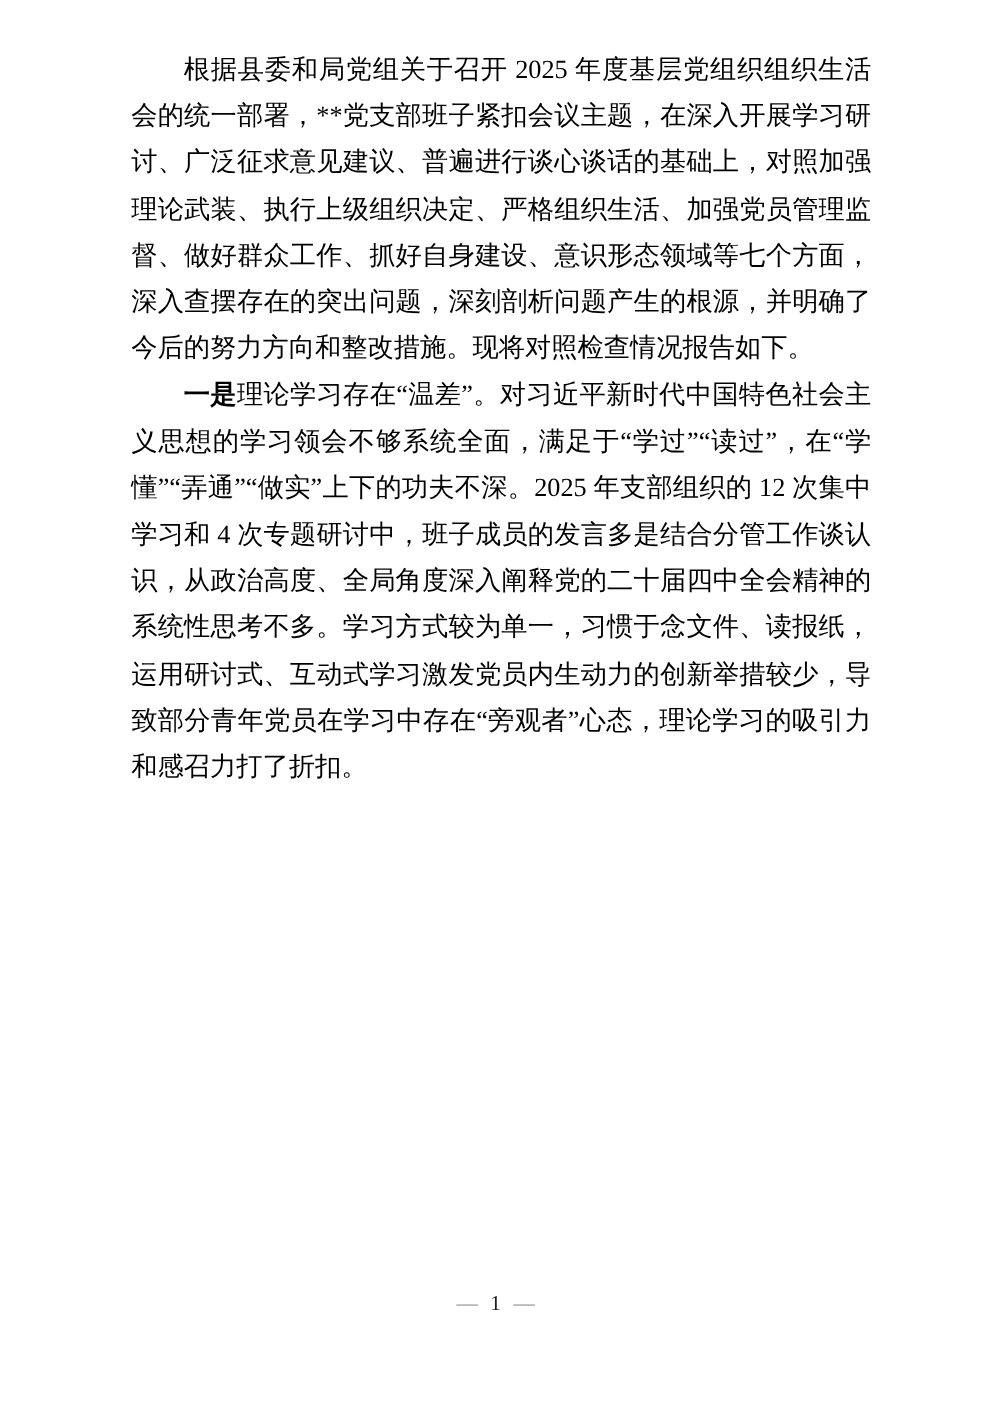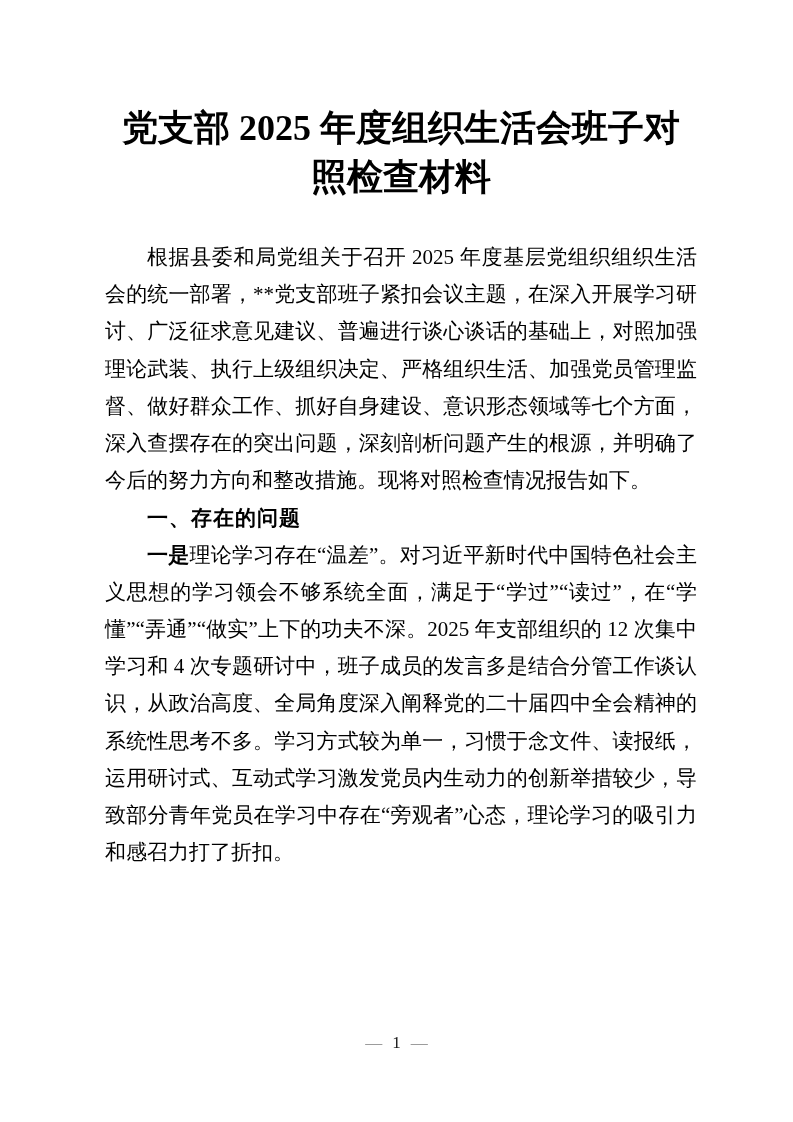--- a/index.html
+++ b/index.html
@@ -75,27 +75,25 @@
     color: #1a1a1a;
     margin: 0 10px;
   }
 </style>
 </head>
 <body>
 
 <div class="page">
   <div class="content">
 
-    <h1 class="doc-title">党支部 2025 年度组织生活会班子对照检查材料</h1>
 
     <div class="body-text">
 
       <p class="para">根据县委和局党组关于召开 2025 年度基层党组织组织生活会的统一部署，**党支部班子紧扣会议主题，在深入开展学习研讨、广泛征求意见建议、普遍进行谈心谈话的基础上，对照加强理论武装、执行上级组织决定、严格组织生活、加强党员管理监督、做好群众工作、抓好自身建设、意识形态领域等七个方面，深入查摆存在的突出问题，深刻剖析问题产生的根源，并明确了今后的努力方向和整改措施。现将对照检查情况报告如下。</p>
 
-      <p class="para heading-1">一、存在的问题</p>
 
 
       <p class="para"><span class="lead">一是</span><span>理论学习存在“温差”。对习近平新时代中国特色社会主义思想的学习领会不够系统全面，满足于“学过”“读过”，在“学懂”“弄通”“做实”上下的功夫不深。2025 年支部组织的 12 次集中学习和 4 次专题研讨中，班子成员的发言多是结合分管工作谈认识，从政治高度、全局角度深入阐释党的二十届四中全会精神的系统性思考不多。学习方式较为单一，习惯于念文件、读报纸，运用研讨式、互动式学习激发党员内生动力的创新举措较少，导致部分青年党员在学习中存在“旁观者”心态，理论学习的吸引力和感召力打了折扣。</span></p>
 
 
     </div>
   </div>
 
   <div class="footer">
     <span class="dash">—</span><span class="pagenum">1</span><span class="dash">—</span>

